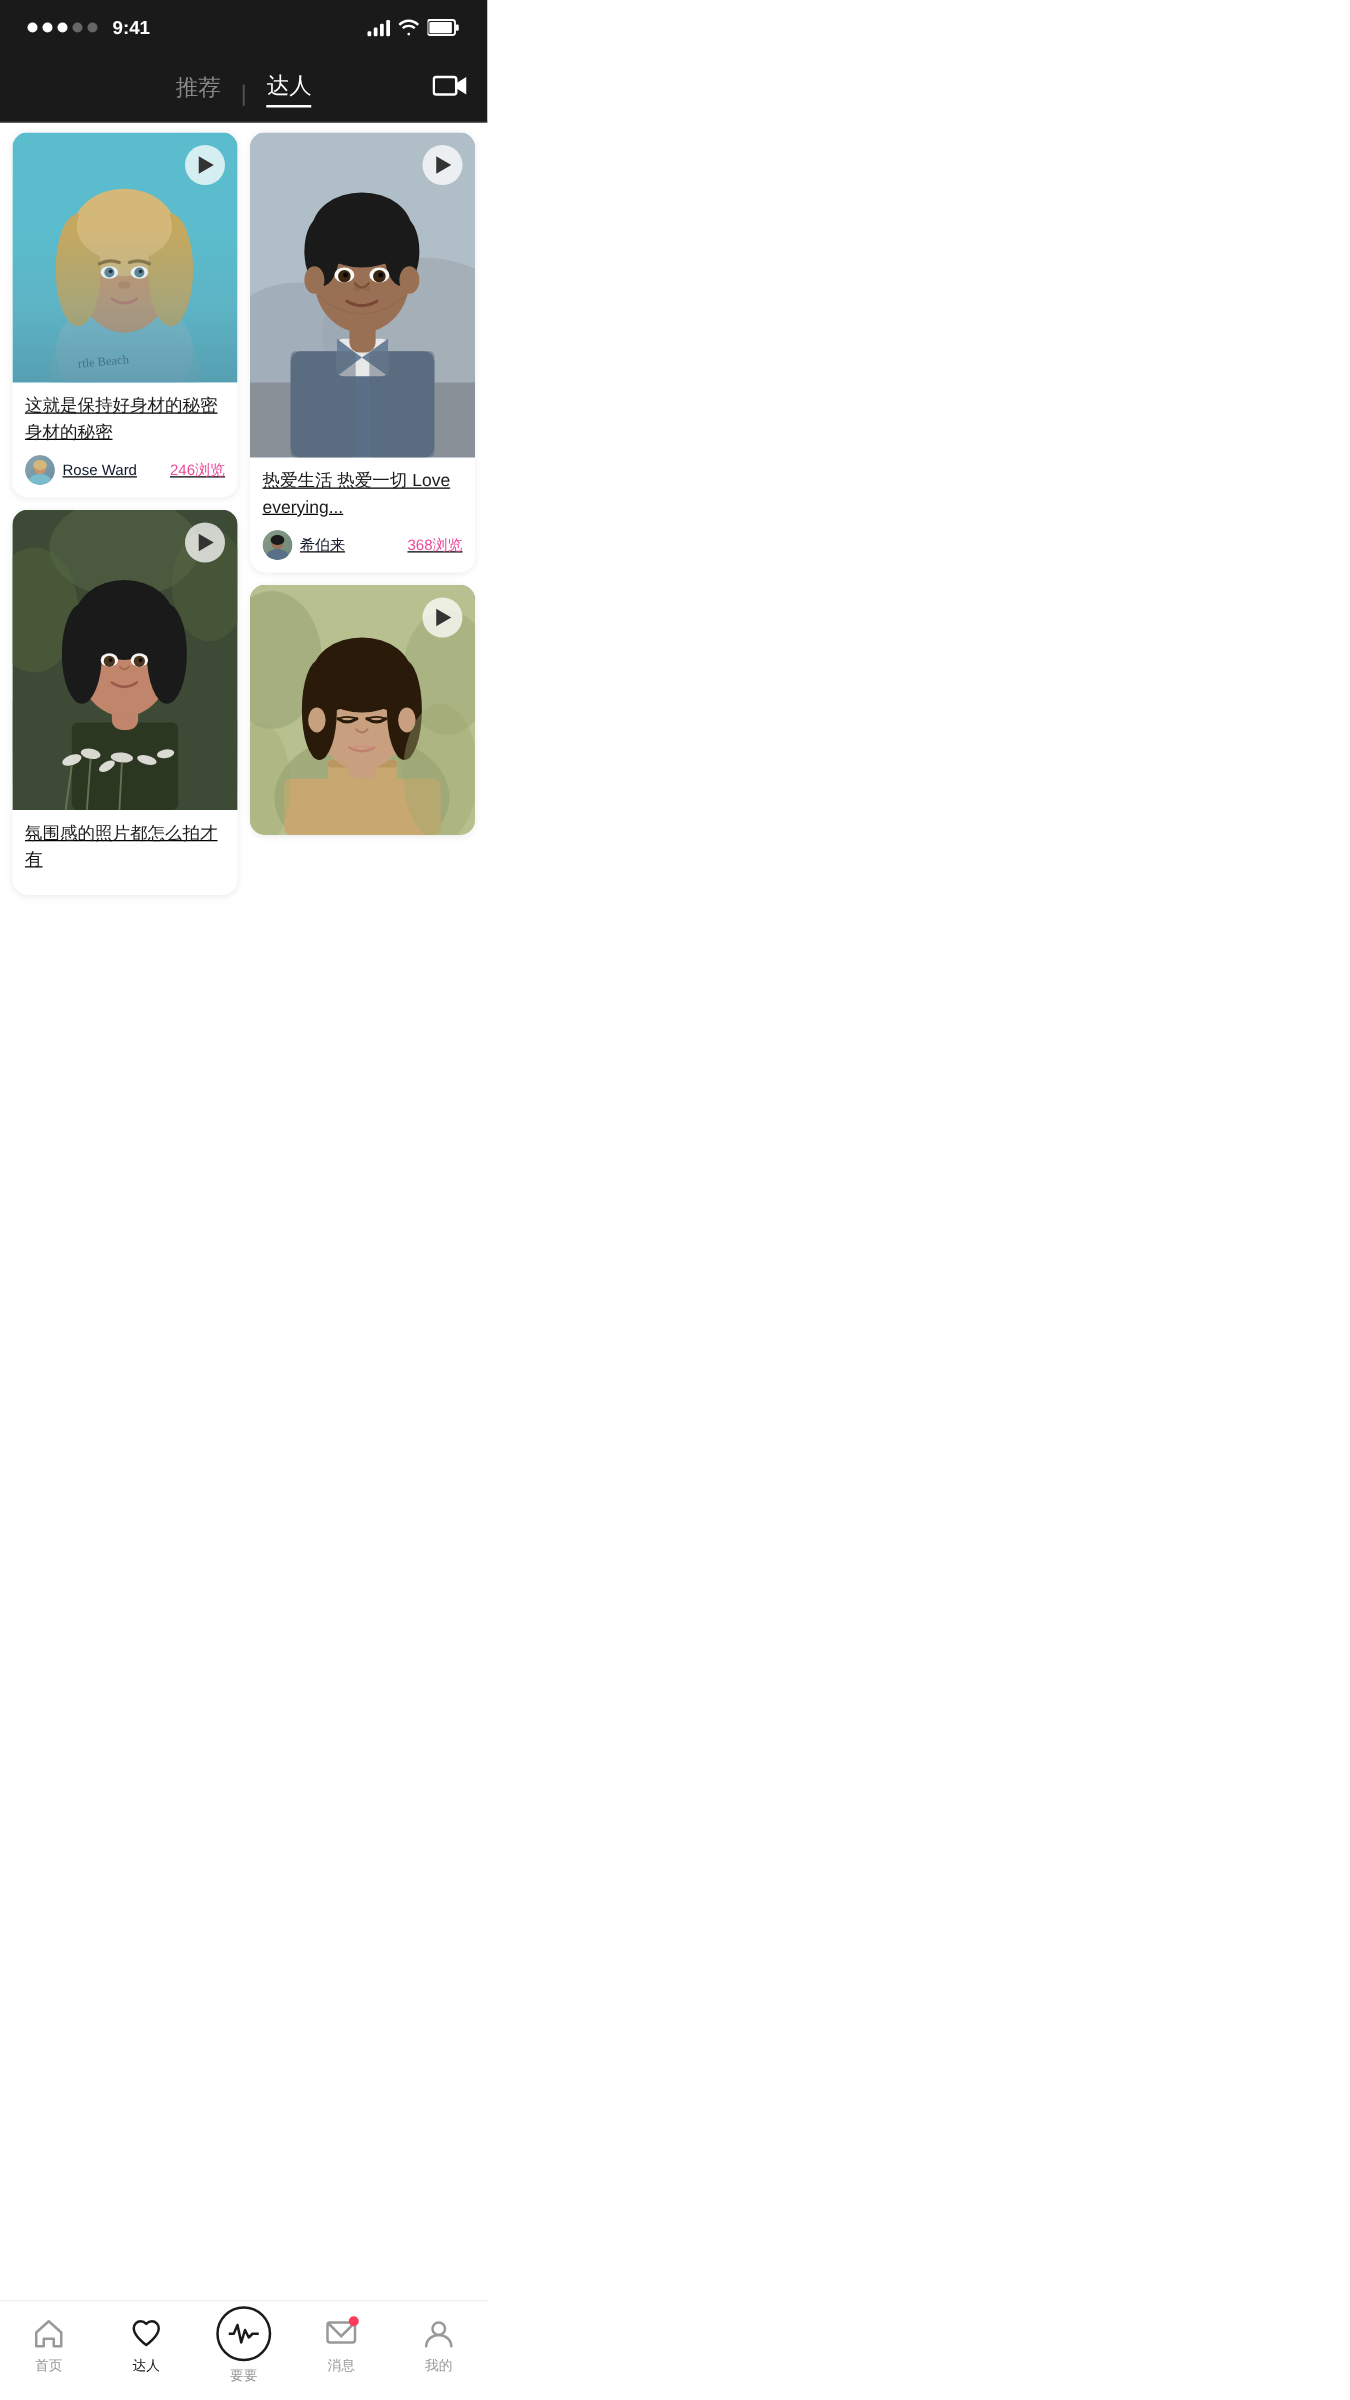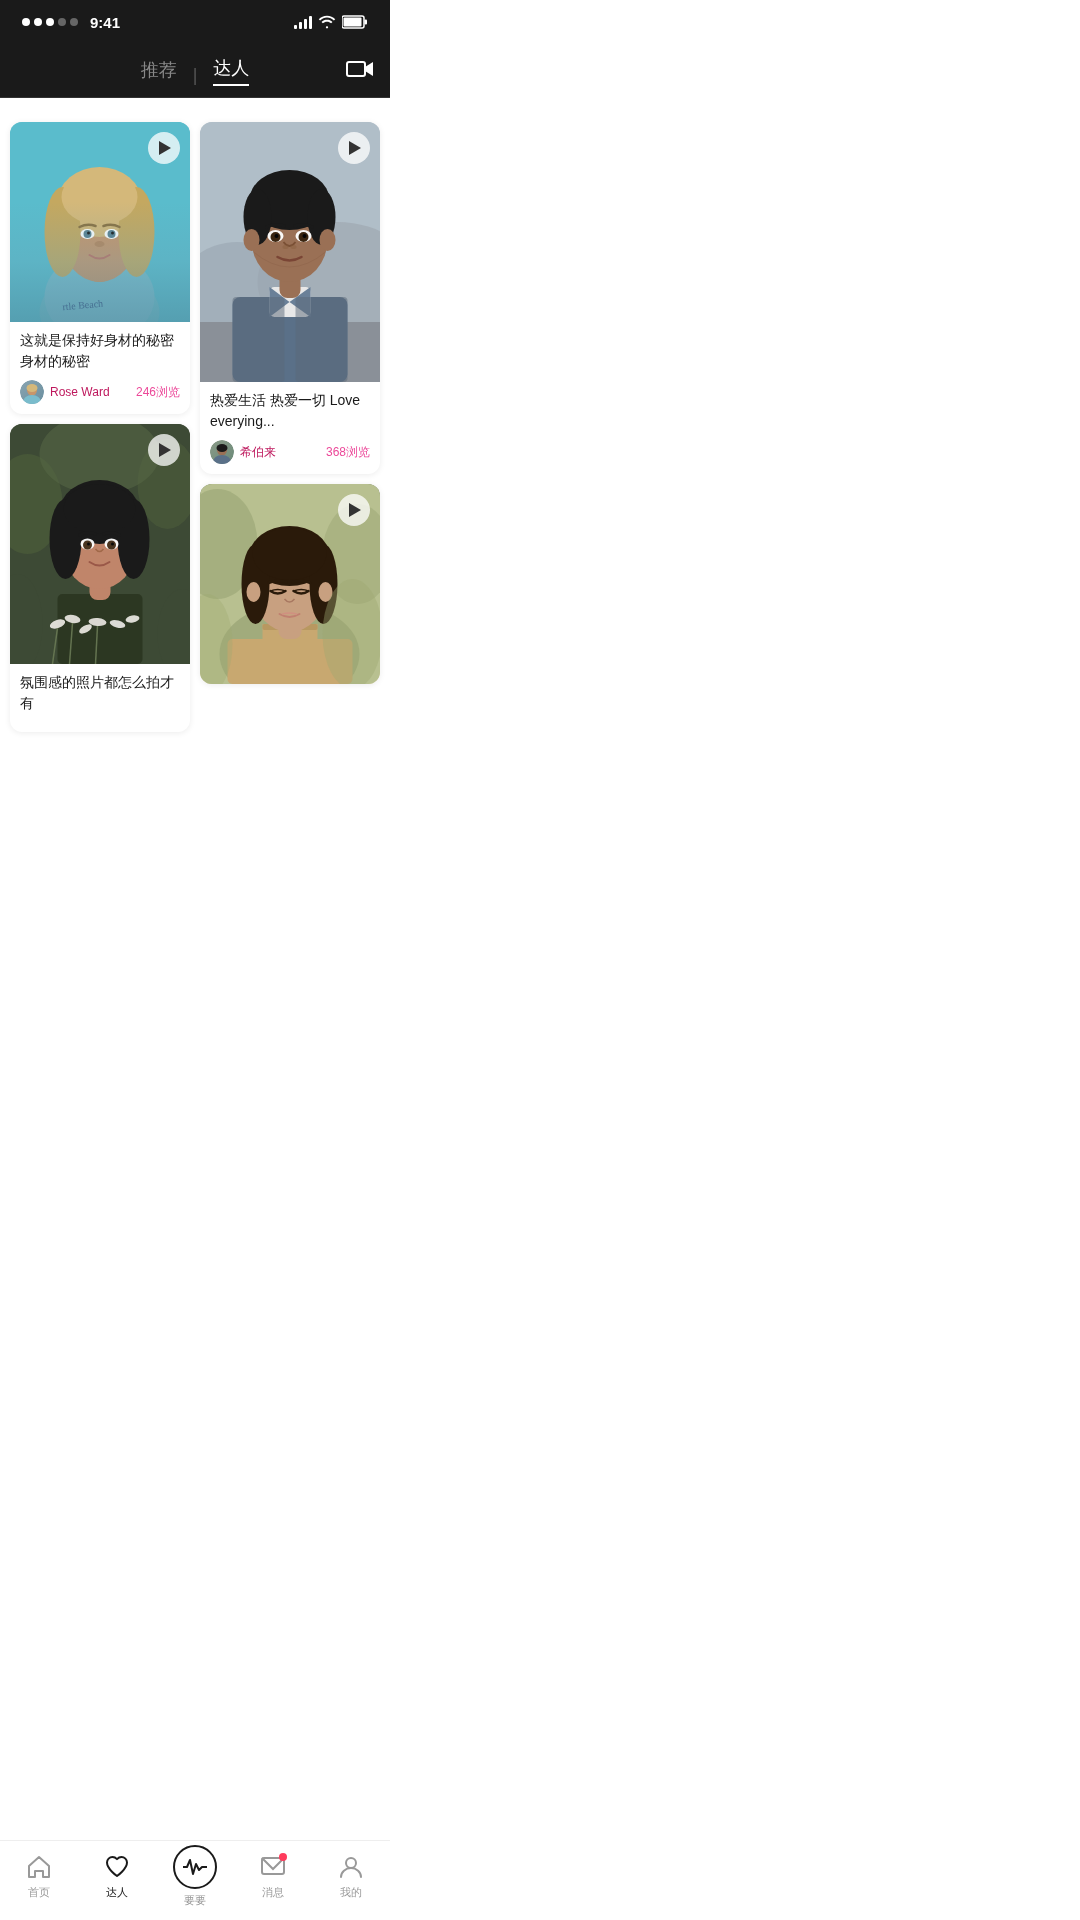--- a/index.html
+++ b/index.html
@@ -90,23 +90,24 @@
     .nav-camera {
       position: absolute;
       right: 16px;
       top: 50%;
       transform: translateY(-50%);
       color: #fff;
     }
 
     
     .content-grid {
-      padding: 24px 10px;
+      padding: 8px 10px;
       display: flex;
       gap: 10px;
+      text-decoration: underline;
     }
     .grid-col {
       flex: 1;
       display: flex;
       flex-direction: column;
       gap: 10px;
     }
 
     
     .card {
@@ -169,21 +170,21 @@
       border-radius: 50%;
       display: flex;
       align-items: center;
       justify-content: center;
       font-size: 11px;
       color: #fff;
       font-weight: 600;
     }
     .author-name {
       font-size: 12px;
-      color: #be185d;
+      color: #0f172a;
     }
     .view-count {
       font-size: 12px;
       color: #ec4899;
     }
 
     
     .img-card1 {
       height: 200px;
       background: linear-gradient(160deg, #7ecbd4 0%, #4ab3c8 30%, #5bbcce 50%, #6dc9d8 70%, #aad8e0 100%);

